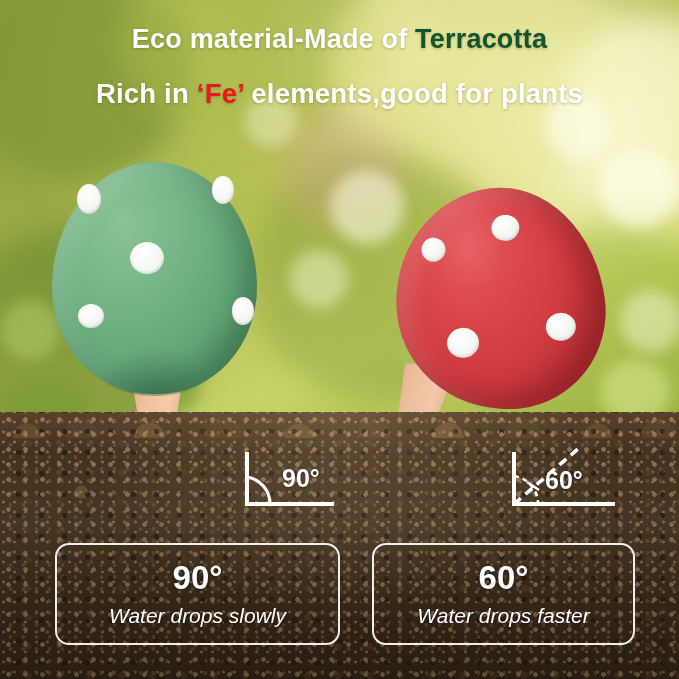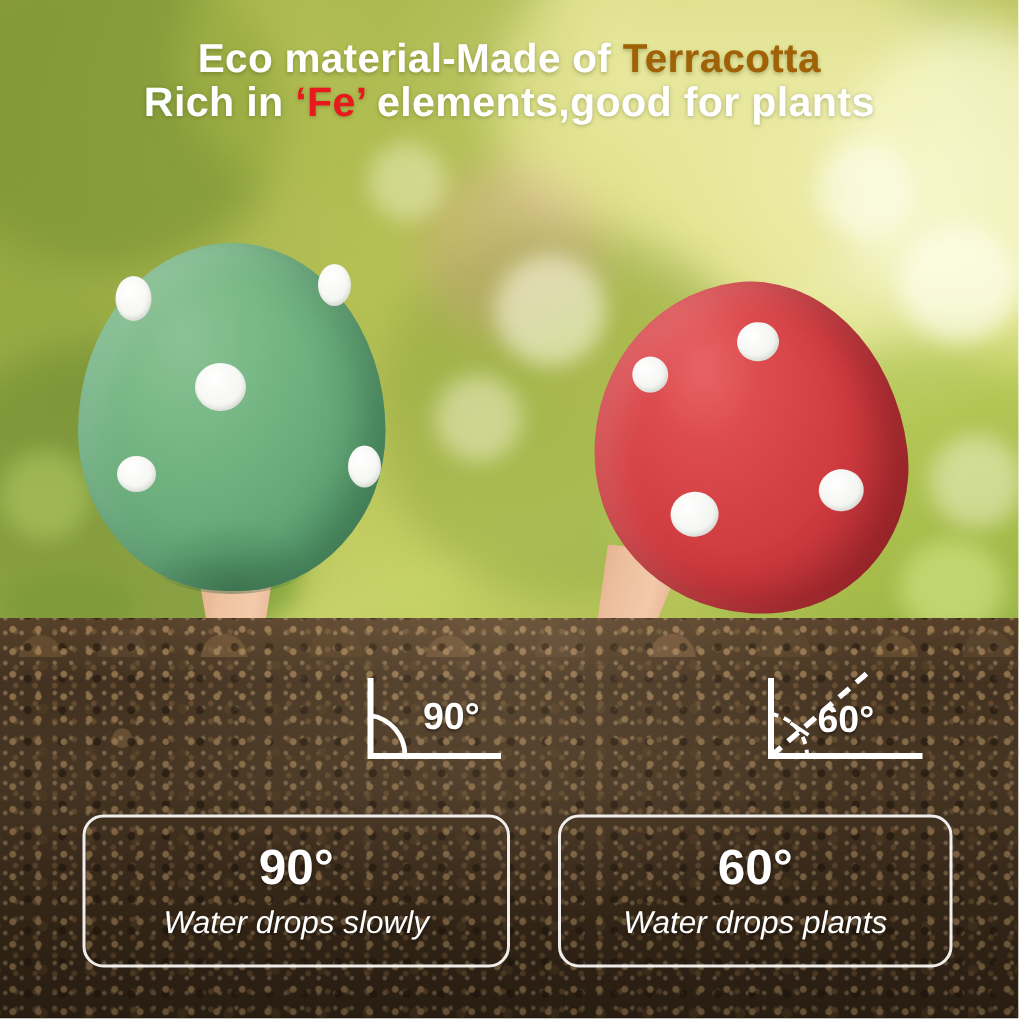--- a/index.html
+++ b/index.html
@@ -50,22 +50,22 @@
   .headline{
     position:absolute;left:0;top:26px;width:679px;
     text-align:center;
     font-size:27px;font-weight:bold;
     color:#ffffff;
     letter-spacing:.2px;
     text-shadow:0 1px 3px rgba(60,70,20,.35);
     line-height:1.0;
     -webkit-font-smoothing:antialiased;
   }
-  .headline .ln2{display:block;margin-top:1px;font-size:27.5px;}
-  .hl-green{color:#a16207;}
+  .headline .ln2{display:block;margin-top:27px;font-size:27.5px;}
+  .hl-green{color:#14532d;}
   .hl-red{color:#e8191c;}
 
   
   .mushroom{position:absolute;}
   
   .bulb-green{
     position:absolute;left:52px;top:162px;width:205px;height:232px;
     border-radius:50% 50% 48% 48% / 54% 54% 46% 46%;
     background:
       radial-gradient(ellipse at 34% 26%, #8cc295 0%, #79b887 26%, #63a776 62%, #4e9265 88%, #3f7f57 100%);
@@ -243,16 +243,16 @@
     <span class="deg" style="left:40px;top:22px;">60°</span>
   </div>
 
   <div class="capbox" id="capbox-left">
     <div class="big">90°</div>
     <div class="sub">Water drops slowly</div>
   </div>
 
   <div class="capbox" id="capbox-right">
     <div class="big">60°</div>
-    <div class="sub">Water drops plants</div>
+    <div class="sub">Water drops faster</div>
   </div>
 
 </div>
 
 </body></html>

